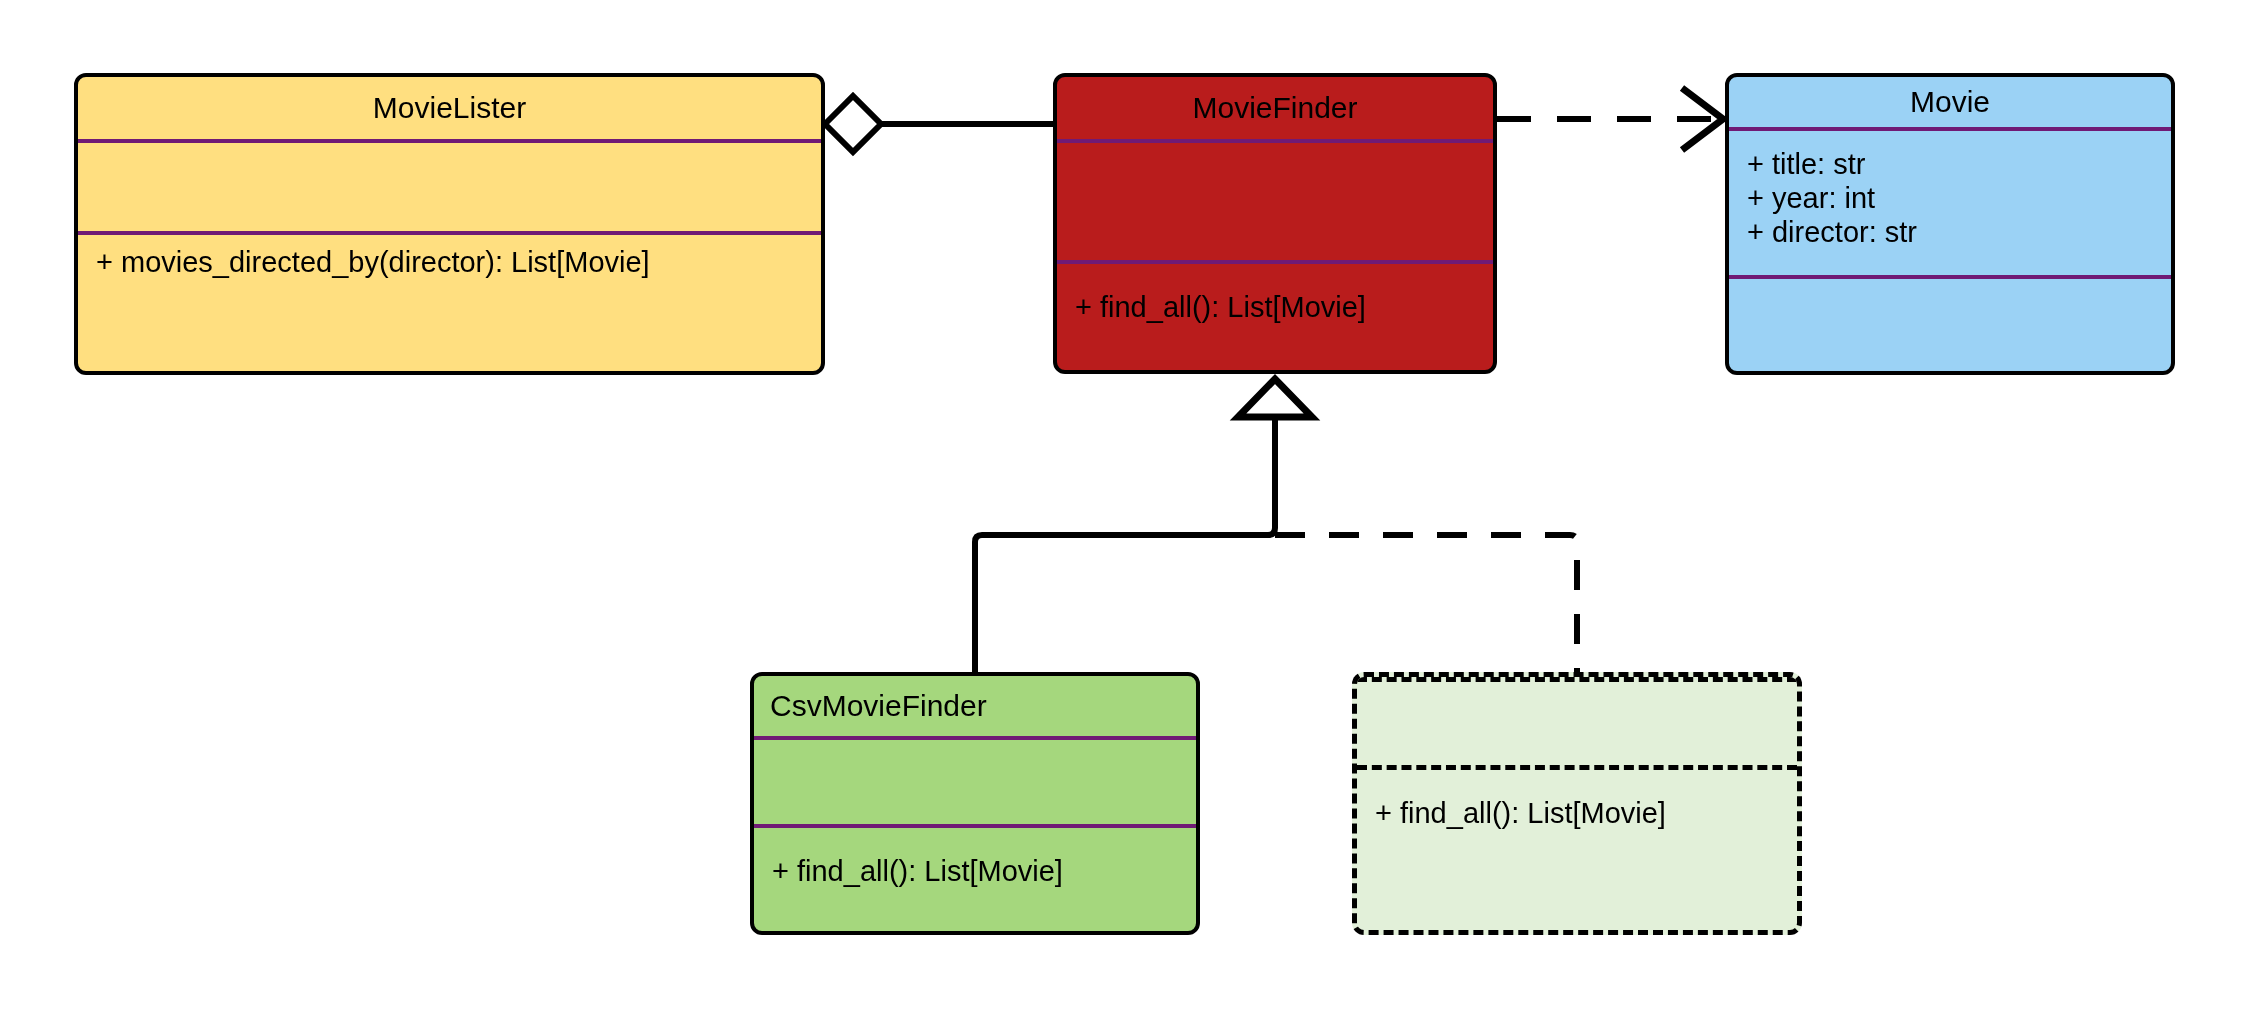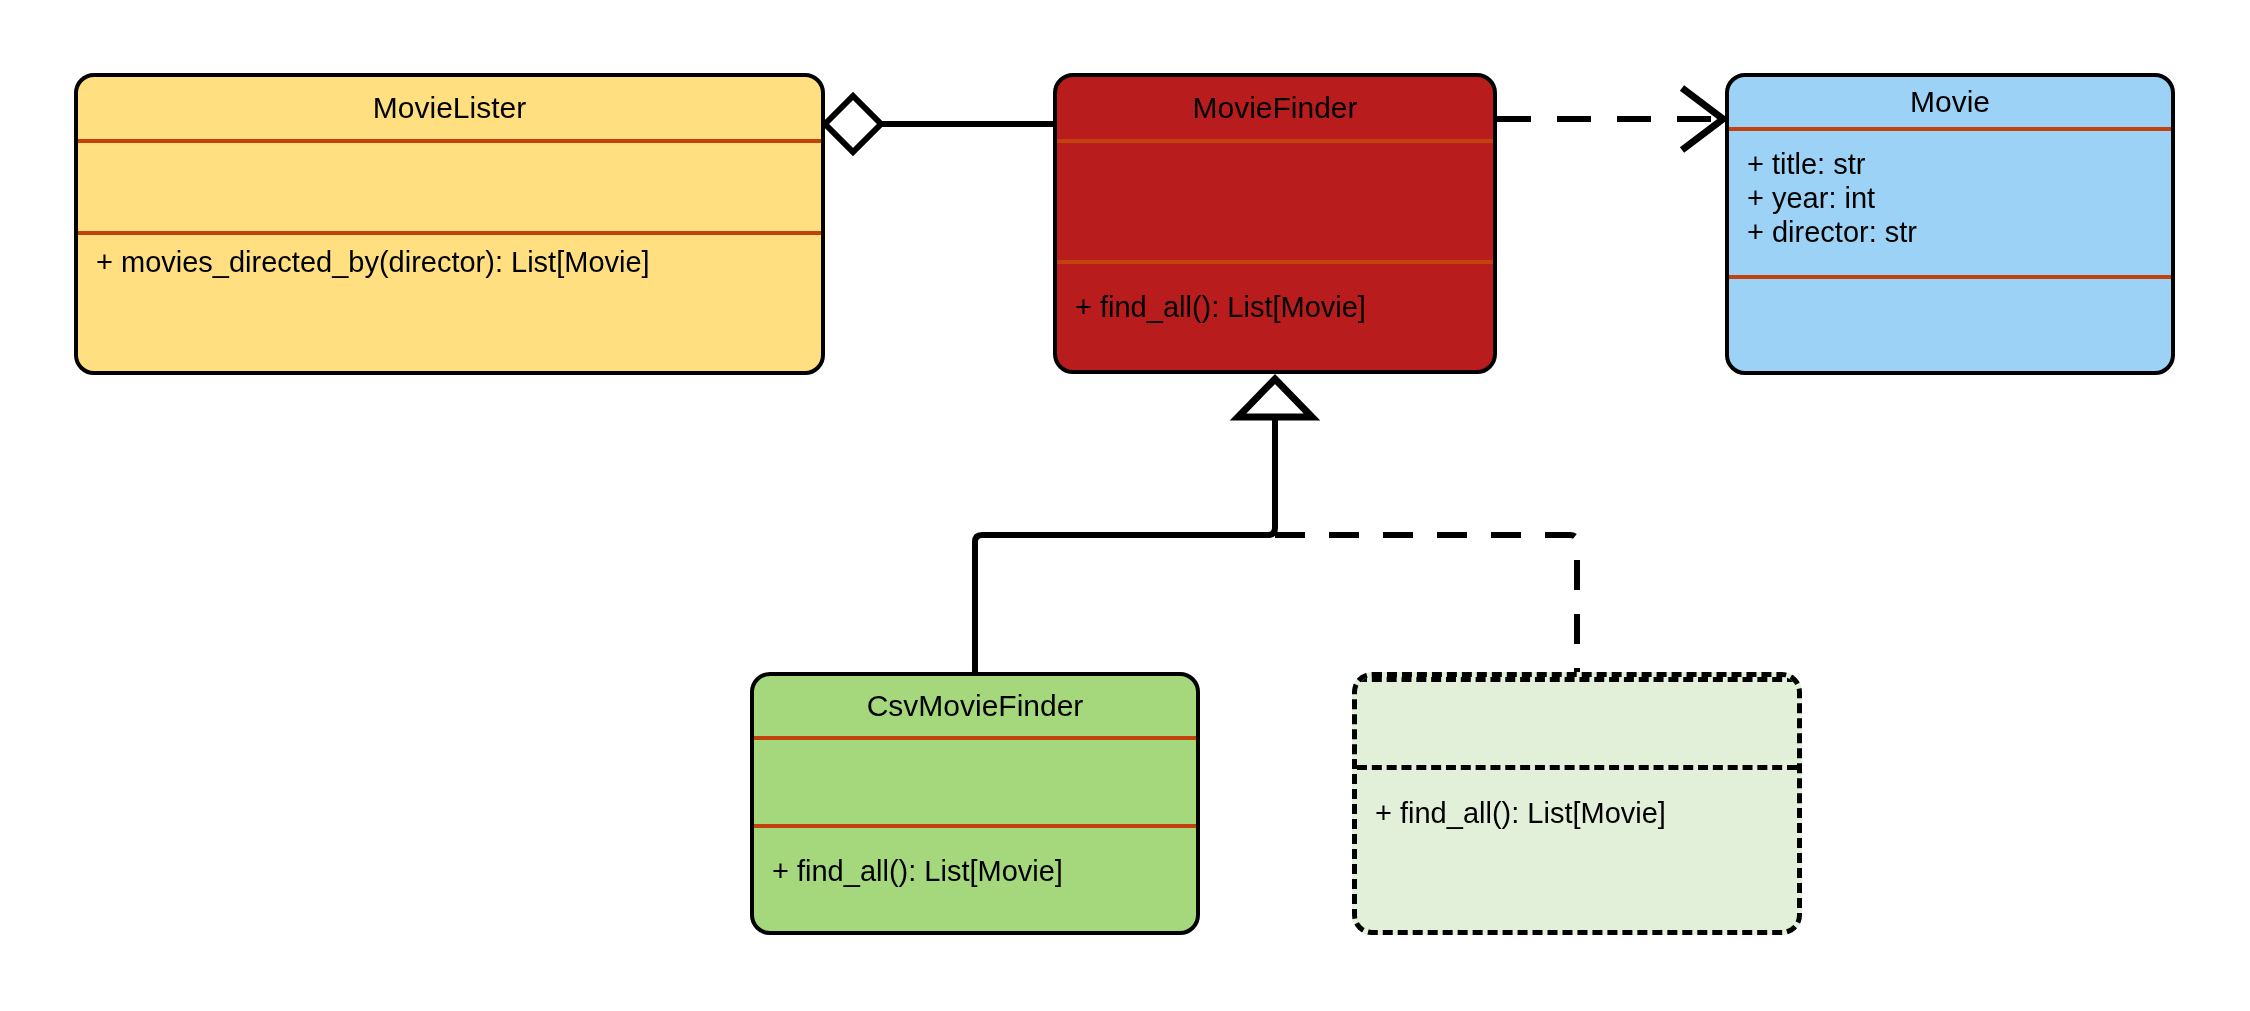--- a/index.html
+++ b/index.html
@@ -16,36 +16,36 @@
     width: 2250px;
     height: 1011px;
     background: #ffffff;
     overflow: hidden;
   }
   
   .uml-class {
     position: absolute;
     box-sizing: border-box;
     border: 4px solid #000000;
-    border-radius: 20px;
+    border-radius: 12px;
     display: flex;
     flex-direction: column;
     overflow: hidden;
     z-index: 3;
   }
   .uml-class.dashed {
     border-style: dashed;
     border-width: 5px;
   }
   .compartment {
     box-sizing: border-box;
     position: relative;
   }
   .compartment.divided {
-    border-top: 4px solid #c2410c;
+    border-top: 4px solid #701a75;
   }
   .uml-class.dashed .compartment.divided {
     border-top: 5px dashed #000000;
   }
   .class-name {
     text-align: center;
     font-size: 30px;
     color: #000000;
     line-height: 1;
     white-space: nowrap;
@@ -124,21 +124,21 @@
     </div>
     <div class="compartment divided members-list" style="height:148px; padding-top:16px;">
       <div class="member">+ title: str</div>
       <div class="member">+ year: int</div>
       <div class="member">+ director: str</div>
     </div>
     <div class="compartment divided" style="flex:1;"></div>
   </div>
 
   <div class="uml-class" id="box-csv-movie-finder" style="left:750px; top:672px; width:450px; height:263px; background:#A5D77D;">
-    <div class="compartment" style="height:60px; display:flex; align-items:center; justify-content:center;">
+    <div class="compartment" style="height:60px; display:flex; align-items:center; justify-content:flex-start;margin-left:16px;">
       <div class="class-name">CsvMovieFinder</div>
     </div>
     <div class="compartment divided" style="height:88px;"></div>
     <div class="compartment divided members-list" style="flex:1; padding-top:26px;">
       <div class="member">+ find_all(): List[Movie]</div>
     </div>
   </div>
 
   <div class="uml-class dashed" id="box-sqlite-movie-finder" style="left:1352px; top:672px; width:450px; height:263px; background:#E2F0D9;">
     <div class="compartment divided" style="height:88px;"></div>

